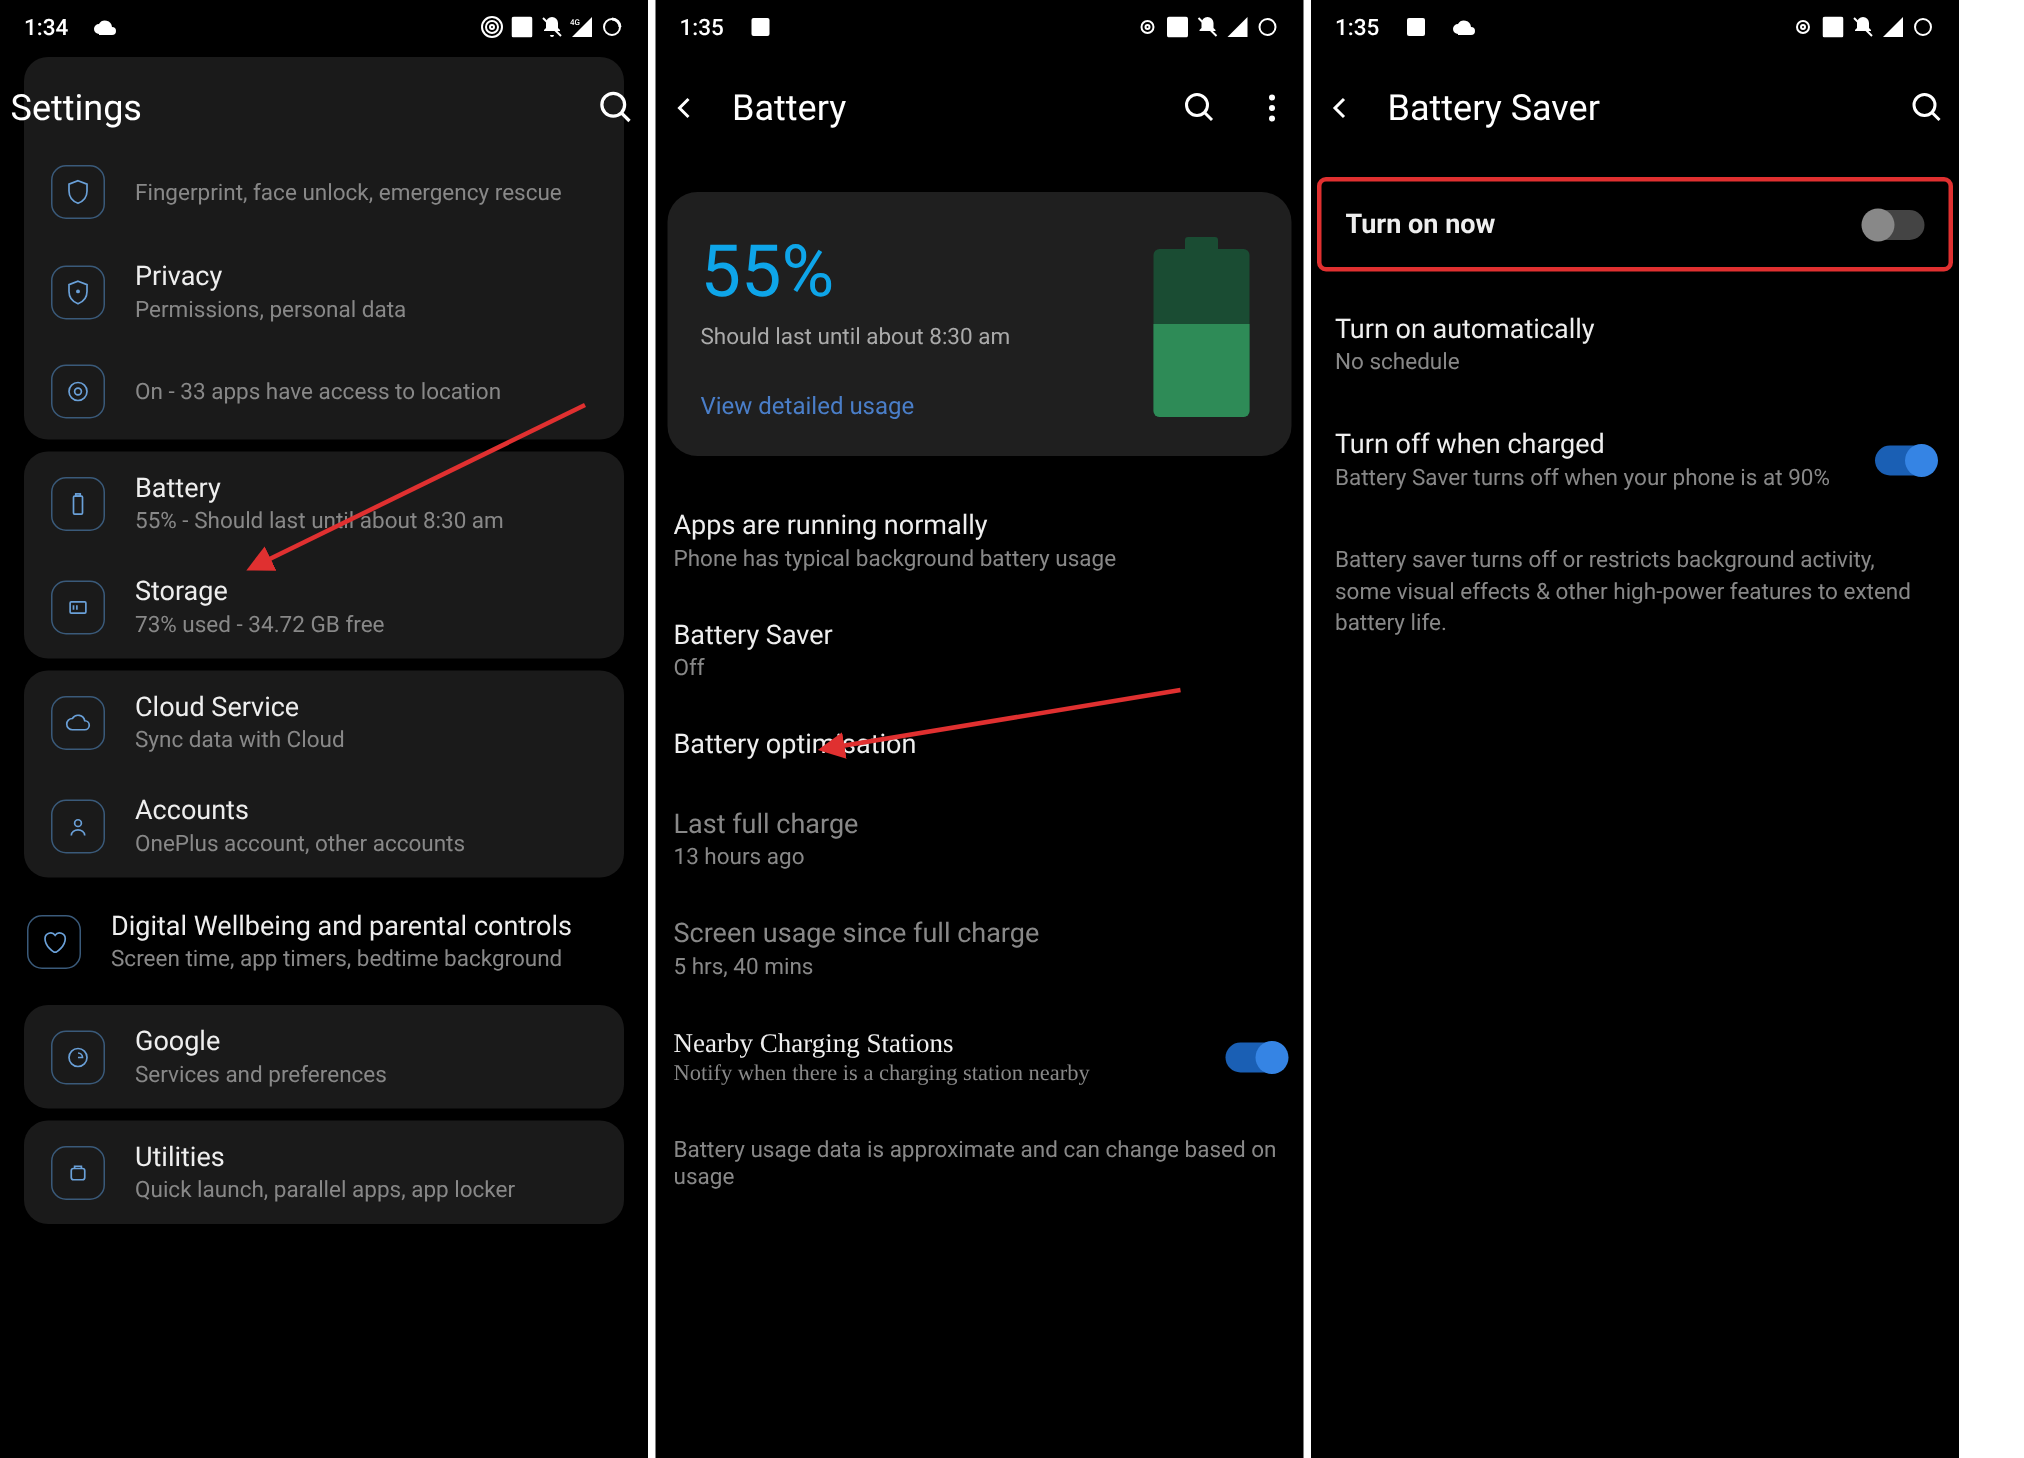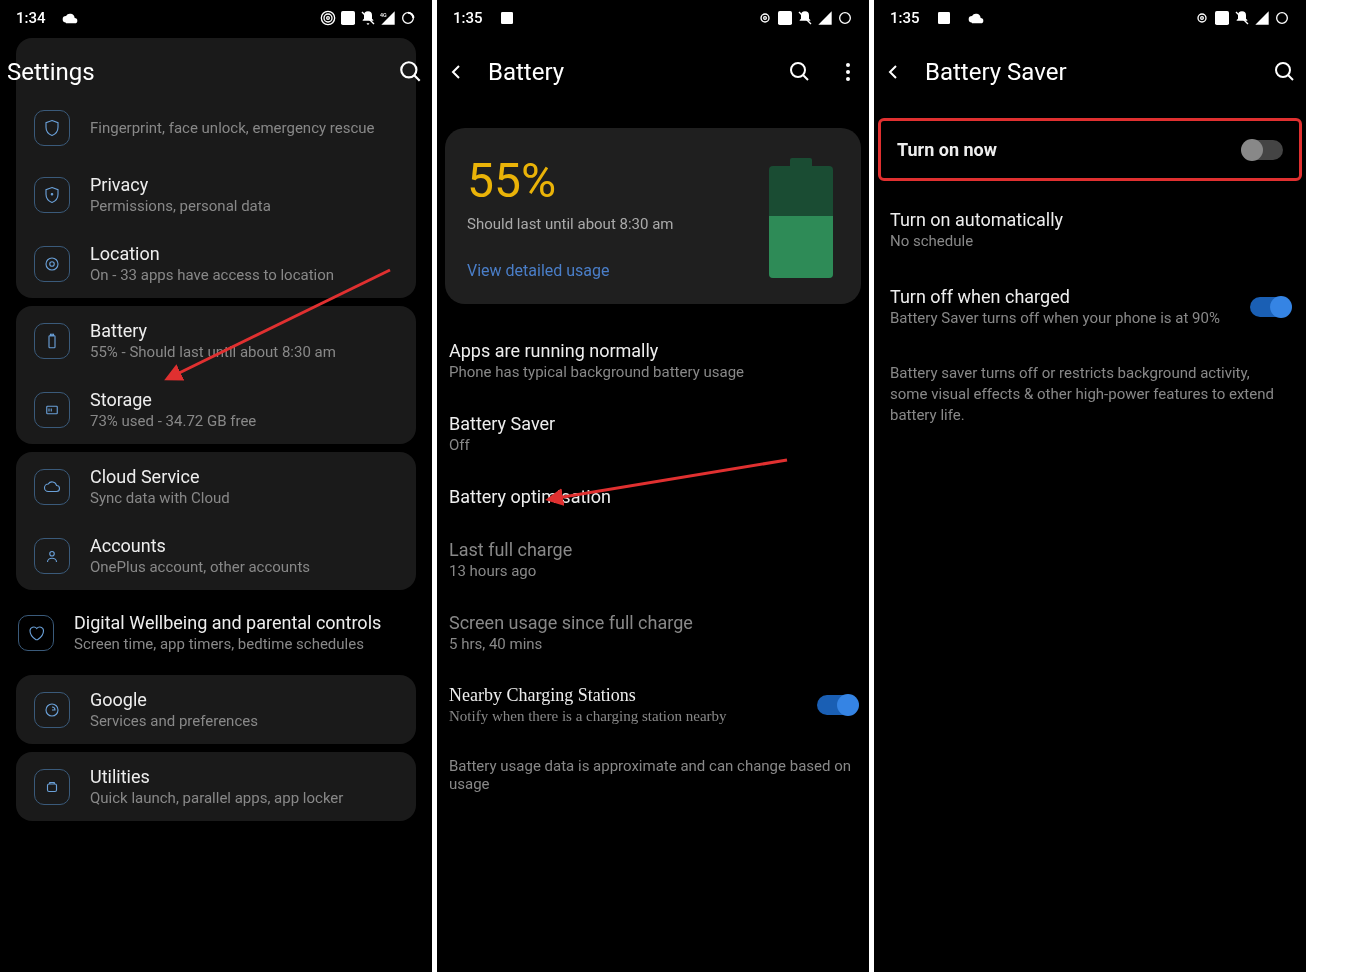--- a/index.html
+++ b/index.html
@@ -86,21 +86,21 @@
 
   
   .battery-card {
     background: #1f1f1f;
     border-radius: 20px;
     margin: 20px 8px;
     padding: 24px 22px;
     display: flex;
     position: relative;
   }
-  .battery-pct { font-size: 48px; font-weight: 400; color: #eab308; }
+  .battery-pct { font-size: 48px; font-weight: 400; color: #0ea5e9; }
   .battery-sub { font-size: 15px; color: #aaa; margin-top: 6px; }
   .battery-link { font-size: 16px; color: #4a7ec8; margin-top: 28px; display: block; }
   .battery-visual {
     position: absolute;
     right: 28px;
     top: 30px;
     width: 64px;
     height: 120px;
   }
   .battery-body {
@@ -262,21 +262,20 @@
         </div>
       </div>
       <div class="list-item">
         <div class="list-icon-box">
             <svg viewBox="0 0 24 24" width="18" height="18" fill="none" stroke="#6aa0d8" stroke-width="1.5">
               <circle cx="12" cy="12" r="3"></circle>
               <circle cx="12" cy="12" r="8"></circle>
             </svg>
           </div>
         <div class="list-text">
-          <div class="list-title">Location</div>
           <div class="list-sub">On - 33 apps have access to location</div>
         </div>
       </div>
     </div>
 
     <div class="list-card">
       <div class="list-item">
         <div class="list-icon-box">
             <svg viewBox="0 0 24 24" width="18" height="18" fill="none" stroke="#6aa0d8" stroke-width="1.5">
               <rect x="8" y="5" width="8" height="16" rx="1"></rect>
@@ -330,21 +329,21 @@
     </div>
 
     <div class="list-item no-card" style="padding-left:10px; padding-right:10px;">
       <div class="list-icon-box">
           <svg viewBox="0 0 24 24" width="18" height="18" fill="none" stroke="#6aa0d8" stroke-width="1.5">
             <path d="M12 21s-8-5-8-12a5 5 0 019-3 5 5 0 019 3c0 7-8 12-8 12z"></path>
           </svg>
         </div>
       <div class="list-text">
         <div class="list-title">Digital Wellbeing and parental controls</div>
-        <div class="list-sub">Screen time, app timers, bedtime schedules</div>
+        <div class="list-sub">Screen time, app timers, bedtime background</div>
       </div>
     </div>
 
     <div class="list-card">
       <div class="list-item">
         <div class="list-icon-box">
             <svg viewBox="0 0 24 24" width="18" height="18" fill="none" stroke="#6aa0d8" stroke-width="1.5">
               <circle cx="12" cy="12" r="8"></circle>
               <path d="M12 8a4 4 0 014 4h-4"></path>
             </svg>

